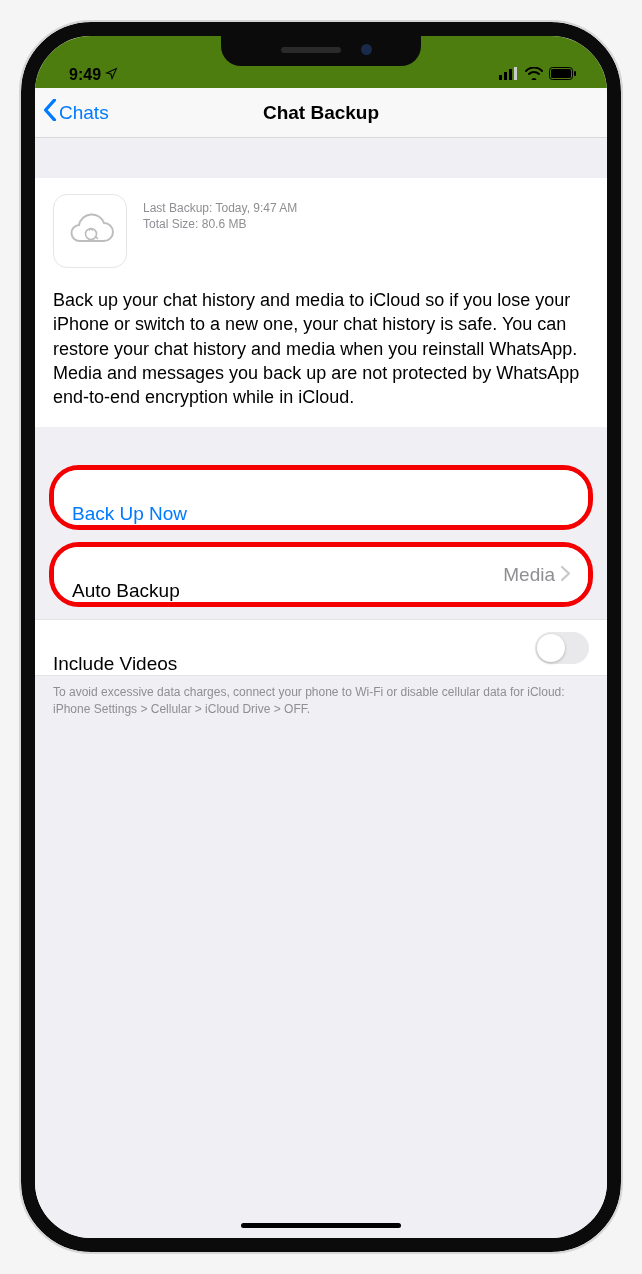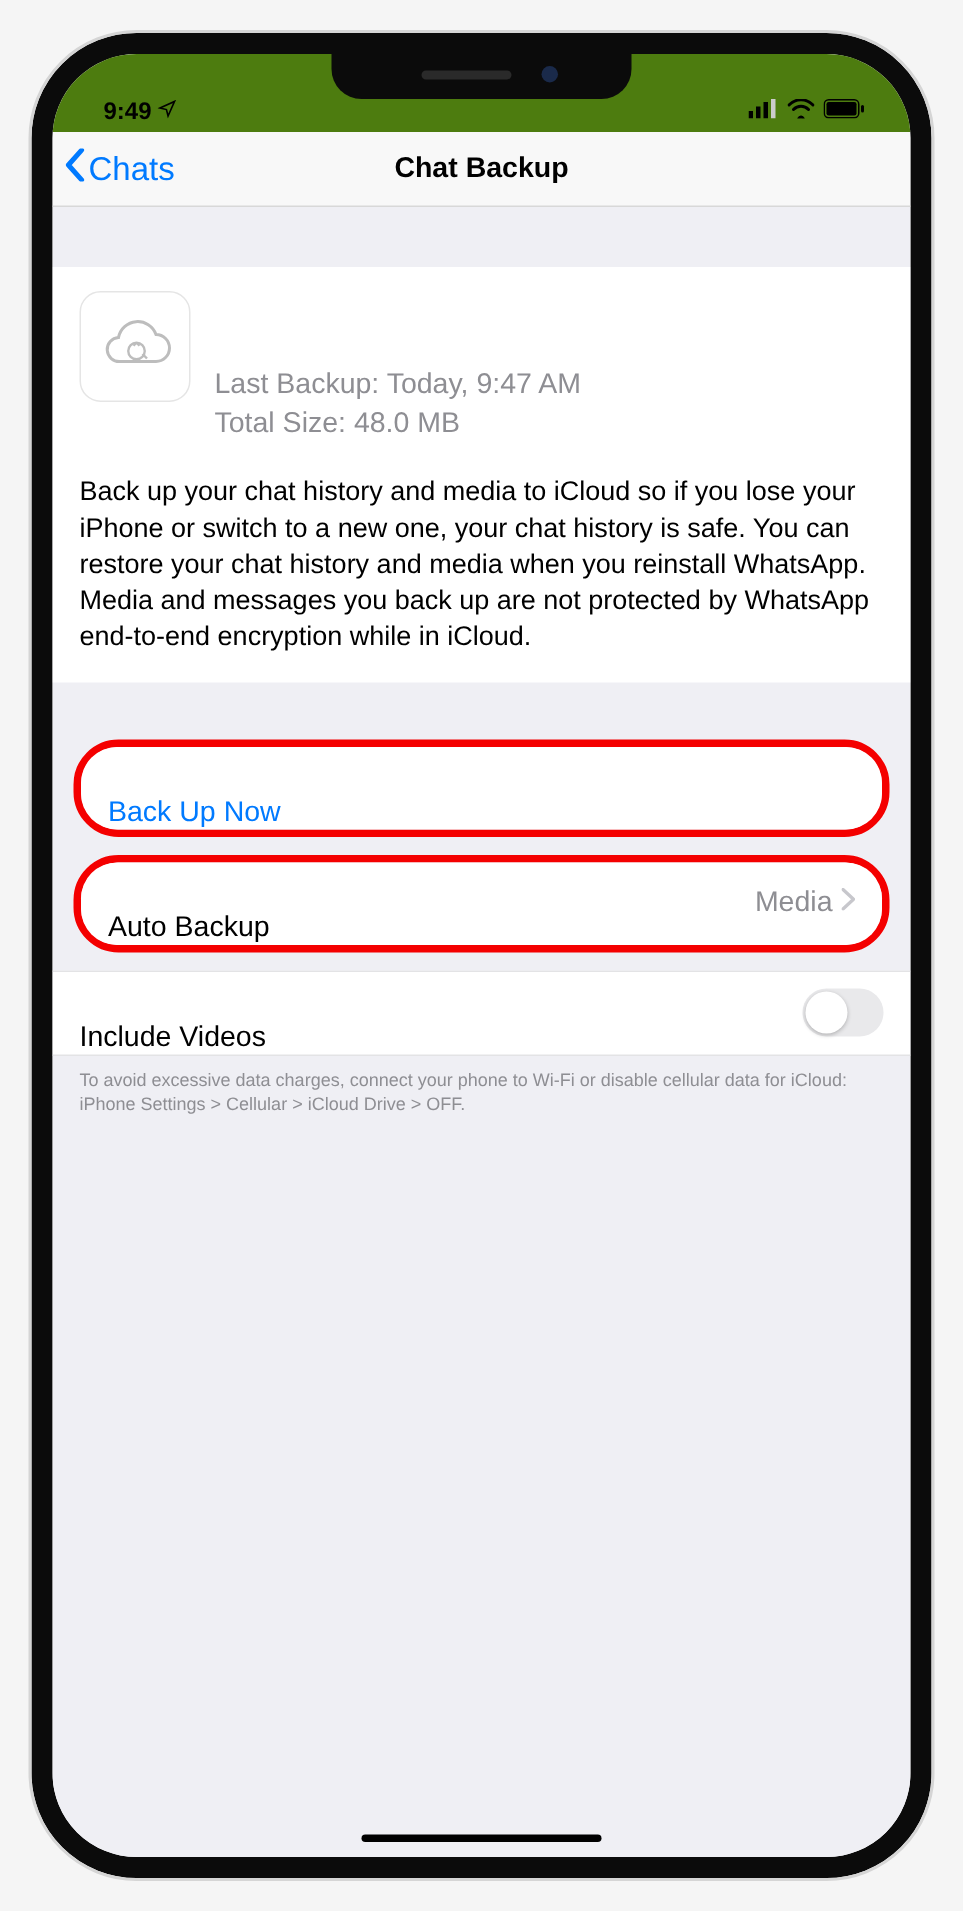--- a/index.html
+++ b/index.html
@@ -73,21 +73,21 @@
     position: relative;
     border-bottom: 1px solid #d8d8d8;
     background: #f8f8f8;
   }
   .back-btn {
     position: absolute;
     left: 8px;
     display: flex;
     align-items: center;
     color: #007aff;
-    font-size: 22px;
+    font-size: 19px;
     gap: 2px;
   }
   .nav-title {
     width: 100%;
     text-align: center;
     font-size: 19px;
     font-weight: 600;
   }
   .content {
     background: #efeff4;
@@ -106,21 +106,21 @@
   }
   .cloud-icon-box {
     width: 74px;
     height: 74px;
     border: 1px solid #e5e5e5;
     border-radius: 14px;
     display: flex;
     align-items: center;
     justify-content: center;
   }
-  .info-meta { color: #8e8e93; font-size: 19px; line-height: 1.35; padding-top:6px;margin-top:44px; }
+  .info-meta { color: #8e8e93; font-size: 12px; line-height: 1.35; padding-top:6px; }
   .info-desc { font-size: 18px; line-height: 1.35; color:#000; }
   .group { margin-top: 38px; }
   .row {
     background: #fff;
     min-height: 53px;
     display: flex;
     align-items: center;
     padding: 0 18px;
     font-size: 19px;
     position: relative;
@@ -233,21 +233,21 @@
             <path d="M27 17.5 l-2 2 M27 17.5 l2 2" fill="none" stroke="#bdbdbd" stroke-width="1.6"></path>
           </svg>
         </div>
         <div class="info-meta">
           <div>
             <span>Last Backup:</span>
             <span>Today, 9:47 AM</span>
           </div>
           <div>
             <span>Total Size:</span>
-            <span>48.0 MB</span>
+            <span>80.6 MB</span>
           </div>
         </div>
       </div>
       <div class="info-desc">Back up your chat history and media to iCloud so if you lose your iPhone or switch to a new one, your chat history is safe. You can restore your chat history and media when you reinstall WhatsApp. Media and messages you back up are not protected by WhatsApp end-to-end encryption while in iCloud.</div>
     </div>
 
     <div class="group">
       <div class="callout">
         <div class="row">
           <span class="label link-color">Back Up Now</span>

